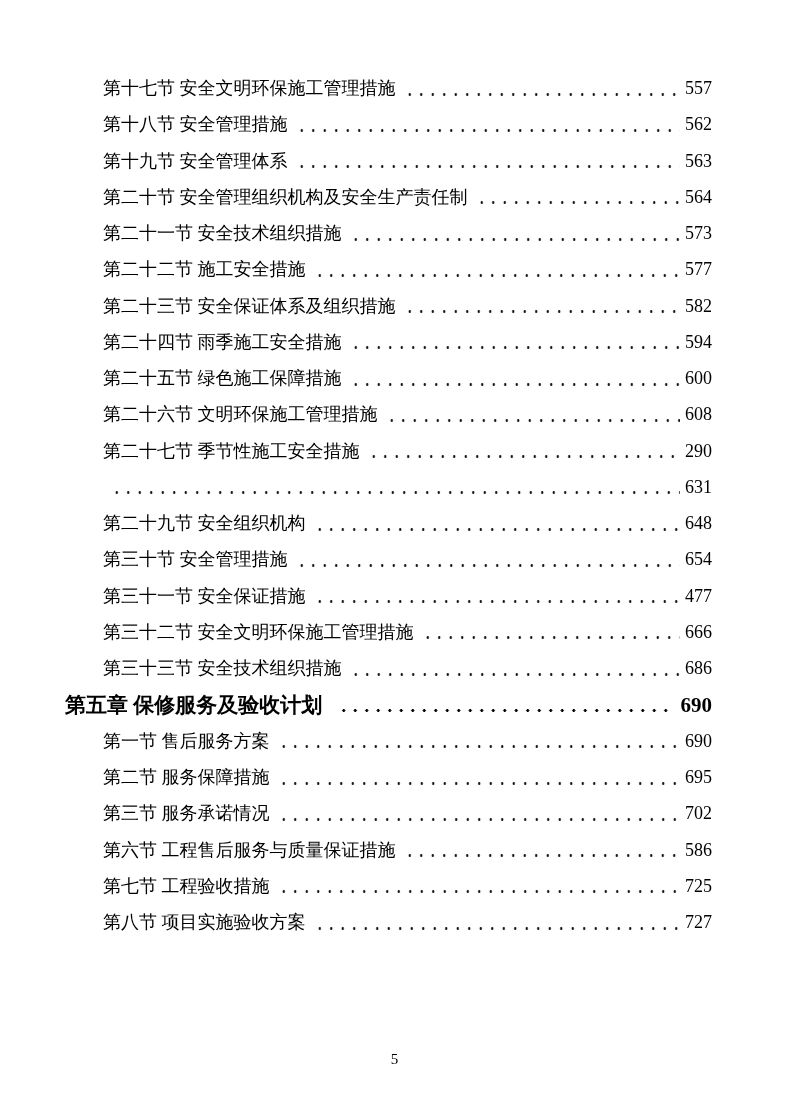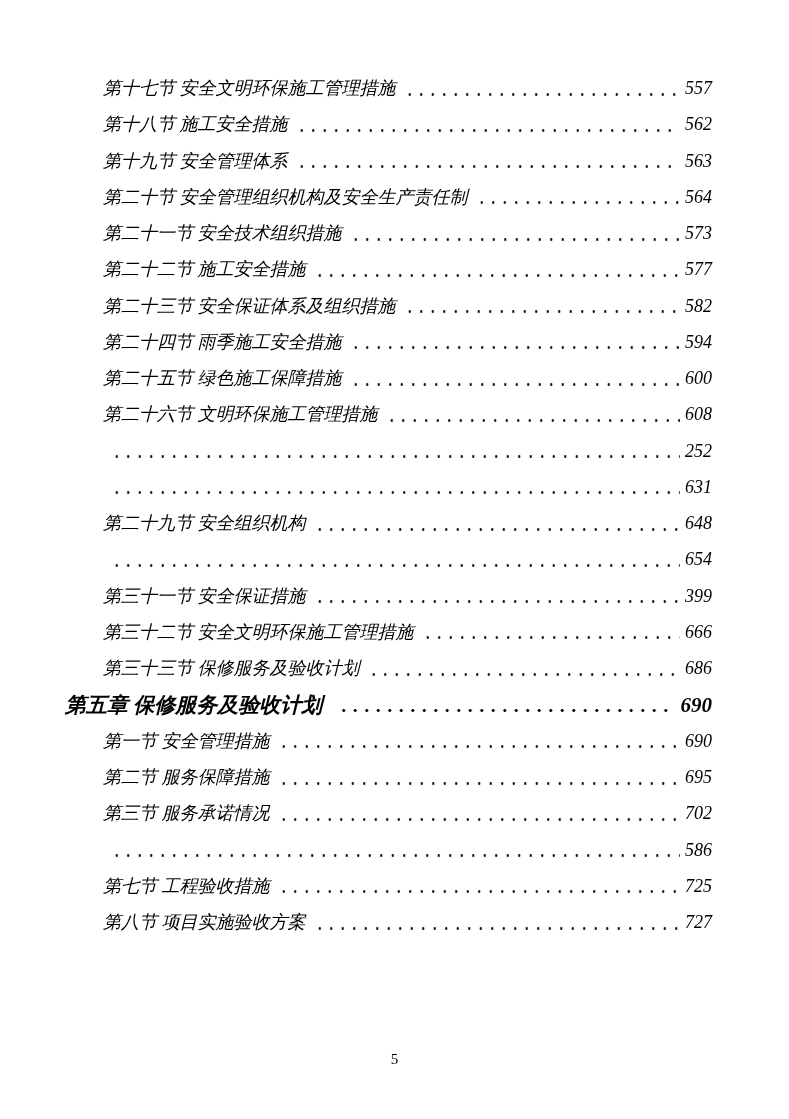--- a/index.html
+++ b/index.html
@@ -10,21 +10,20 @@
     background: #ffffff;
     color: #000000;
     font-family: "Liberation Serif", "DejaVu Serif", serif;
     overflow: hidden;
   }
   .toc {
     position: absolute;
     left: 65px;
     top: 70px;
     width: 647px;
-    font-style: italic;
   }
   .toc-row {
     display: flex;
     align-items: baseline;
     height: 36.28px;
     line-height: 36.28px;
     font-size: 18px;
     white-space: nowrap;
   }
   .toc-row.section { padding-left: 38px; }
@@ -66,21 +65,21 @@
 <body>
 
 <div class="page">
   <nav class="toc">
       <div class="toc-row section">
     <span class="toc-label">第十七节 安全文明环保施工管理措施</span>
     <span class="toc-leader"></span>
     <span class="toc-page">557</span>
   </div>
       <div class="toc-row section">
-    <span class="toc-label">第十八节 施工安全措施</span>
+    <span class="toc-label">第十八节 安全管理措施</span>
     <span class="toc-leader"></span>
     <span class="toc-page">562</span>
   </div>
       <div class="toc-row section">
     <span class="toc-label">第十九节 安全管理体系</span>
     <span class="toc-leader"></span>
     <span class="toc-page">563</span>
   </div>
       <div class="toc-row section">
     <span class="toc-label">第二十节 安全管理组织机构及安全生产责任制</span>
@@ -111,72 +110,75 @@
     <span class="toc-label">第二十五节 绿色施工保障措施</span>
     <span class="toc-leader"></span>
     <span class="toc-page">600</span>
   </div>
       <div class="toc-row section">
     <span class="toc-label">第二十六节 文明环保施工管理措施</span>
     <span class="toc-leader"></span>
     <span class="toc-page">608</span>
   </div>
       <div class="toc-row section">
+    <span class="toc-label">第二十七节 季节性施工安全措施</span>
     <span class="toc-leader"></span>
-    <span class="toc-page">252</span>
+    <span class="toc-page">290</span>
   </div>
       <div class="toc-row section">
     <span class="toc-leader"></span>
     <span class="toc-page">631</span>
   </div>
       <div class="toc-row section">
     <span class="toc-label">第二十九节 安全组织机构</span>
     <span class="toc-leader"></span>
     <span class="toc-page">648</span>
   </div>
       <div class="toc-row section">
+    <span class="toc-label">第三十节 安全管理措施</span>
     <span class="toc-leader"></span>
     <span class="toc-page">654</span>
   </div>
       <div class="toc-row section">
     <span class="toc-label">第三十一节 安全保证措施</span>
     <span class="toc-leader"></span>
-    <span class="toc-page">399</span>
+    <span class="toc-page">477</span>
   </div>
       <div class="toc-row section">
     <span class="toc-label">第三十二节 安全文明环保施工管理措施</span>
     <span class="toc-leader"></span>
     <span class="toc-page">666</span>
   </div>
       <div class="toc-row section">
-    <span class="toc-label">第三十三节 保修服务及验收计划</span>
+    <span class="toc-label">第三十三节 安全技术组织措施</span>
     <span class="toc-leader"></span>
     <span class="toc-page">686</span>
   </div>
       <div class="toc-row chapter">
     <span class="toc-label">第五章 保修服务及验收计划</span>
     <span class="toc-leader"></span>
     <span class="toc-page">690</span>
   </div>
       <div class="toc-row section">
-    <span class="toc-label">第一节 安全管理措施</span>
+    <span class="toc-label">第一节 售后服务方案</span>
     <span class="toc-leader"></span>
     <span class="toc-page">690</span>
   </div>
       <div class="toc-row section">
     <span class="toc-label">第二节 服务保障措施</span>
     <span class="toc-leader"></span>
     <span class="toc-page">695</span>
   </div>
       <div class="toc-row section">
     <span class="toc-label">第三节 服务承诺情况</span>
     <span class="toc-leader"></span>
     <span class="toc-page">702</span>
   </div>
       <div class="toc-row section">
+    <span class="toc-label">第六节 工程售后服务与质量保证措施</span>
     <span class="toc-leader"></span>
     <span class="toc-page">586</span>
   </div>
       <div class="toc-row section">
     <span class="toc-label">第七节 工程验收措施</span>
     <span class="toc-leader"></span>
     <span class="toc-page">725</span>
   </div>
       <div class="toc-row section">
     <span class="toc-label">第八节 项目实施验收方案</span>

